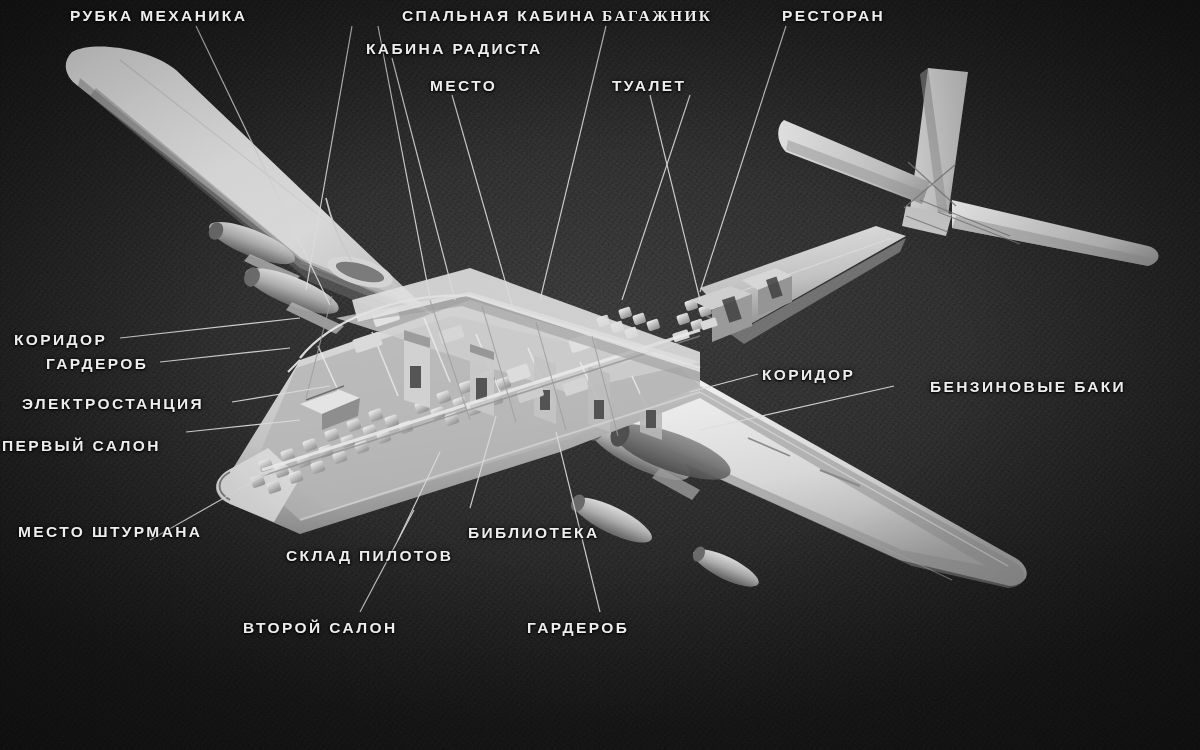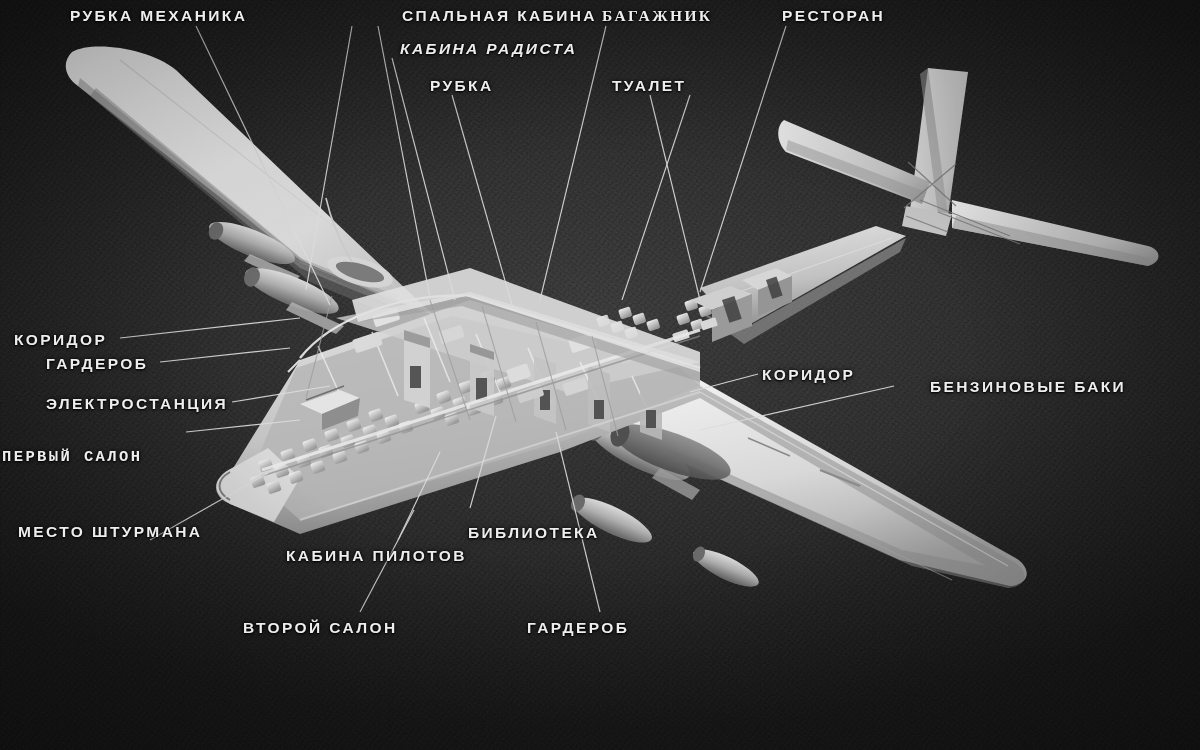--- a/index.html
+++ b/index.html
@@ -346,29 +346,29 @@
   </svg>
   </div>
 
   <div class="bg bg-vig"></div>
 
   <div id="labels">
       <div class="lbl" style="left: 70px; top: 8px;">РУБКА МЕХАНИКА</div>
       <div class="lbl" style="left: 362px; top: 8px; margin-left: 40px;">СПАЛЬНАЯ КАБИНА</div>
       <div class="lbl" style="left: 602px; top: 8px; font-family: Liberation Serif, serif;">БАГАЖНИК</div>
       <div class="lbl" style="left: 782px; top: 8px;">РЕСТОРАН</div>
-      <div class="lbl" style="left: 400px; top: 41px; font-style: italic;">КАБИНА РАДИСТА</div>
-      <div class="lbl" style="left: 430px; top: 78px;">РУБКА</div>
+      <div class="lbl" style="left: 366px; top: 41px;">КАБИНА РАДИСТА</div>
+      <div class="lbl" style="left: 430px; top: 78px;">МЕСТО</div>
       <div class="lbl" style="left: 612px; top: 78px;">ТУАЛЕТ</div>
       <div class="lbl" style="left: 14px; top: 332px;">КОРИДОР</div>
       <div class="lbl" style="left: 46px; top: 356px;">ГАРДЕРОБ</div>
-      <div class="lbl" style="left: 22px; top: 396px; margin-left: 24px;">ЭЛЕКТРОСТАНЦИЯ</div>
-      <div class="lbl" style="left: 2px; top: 450px; font-family: Liberation Mono, monospace;">ПЕРВЫЙ САЛОН</div>
+      <div class="lbl" style="left: 22px; top: 396px;">ЭЛЕКТРОСТАНЦИЯ</div>
+      <div class="lbl" style="left: 2px; top: 438px;">ПЕРВЫЙ САЛОН</div>
       <div class="lbl" style="left: 762px; top: 367px;">КОРИДОР</div>
       <div class="lbl" style="left: 898px; top: 379px; margin-left: 32px;">БЕНЗИНОВЫЕ БАКИ</div>
       <div class="lbl" style="left: 424px; top: 525px; margin-left: 44px;">БИБЛИОТЕКА</div>
       <div class="lbl" style="left: 18px; top: 524px;">МЕСТО ШТУРМАНА</div>
-      <div class="lbl" style="left: 286px; top: 548px;">КАБИНА ПИЛОТОВ</div>
+      <div class="lbl" style="left: 286px; top: 548px;">СКЛАД ПИЛОТОВ</div>
       <div class="lbl" style="left: 243px; top: 620px;">ВТОРОЙ САЛОН</div>
       <div class="lbl" style="left: 527px; top: 620px;">ГАРДЕРОБ</div>
     </div>
 
 </div>
 
 </body></html>

